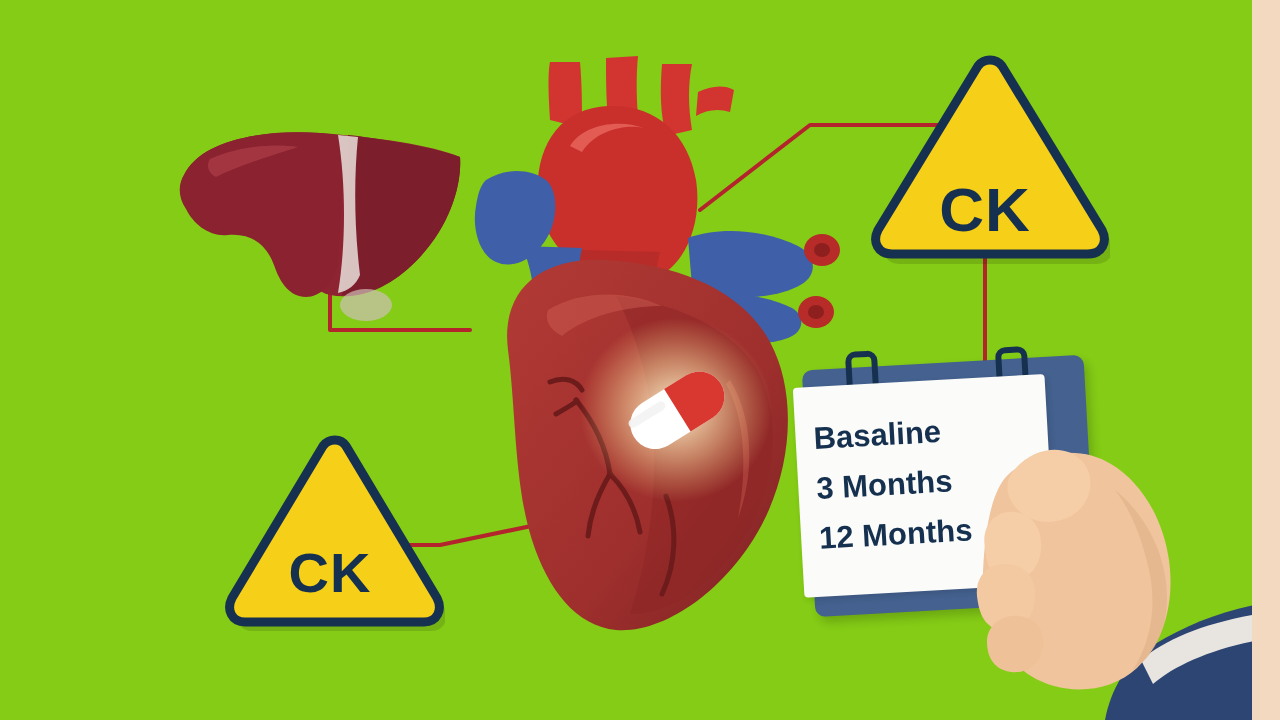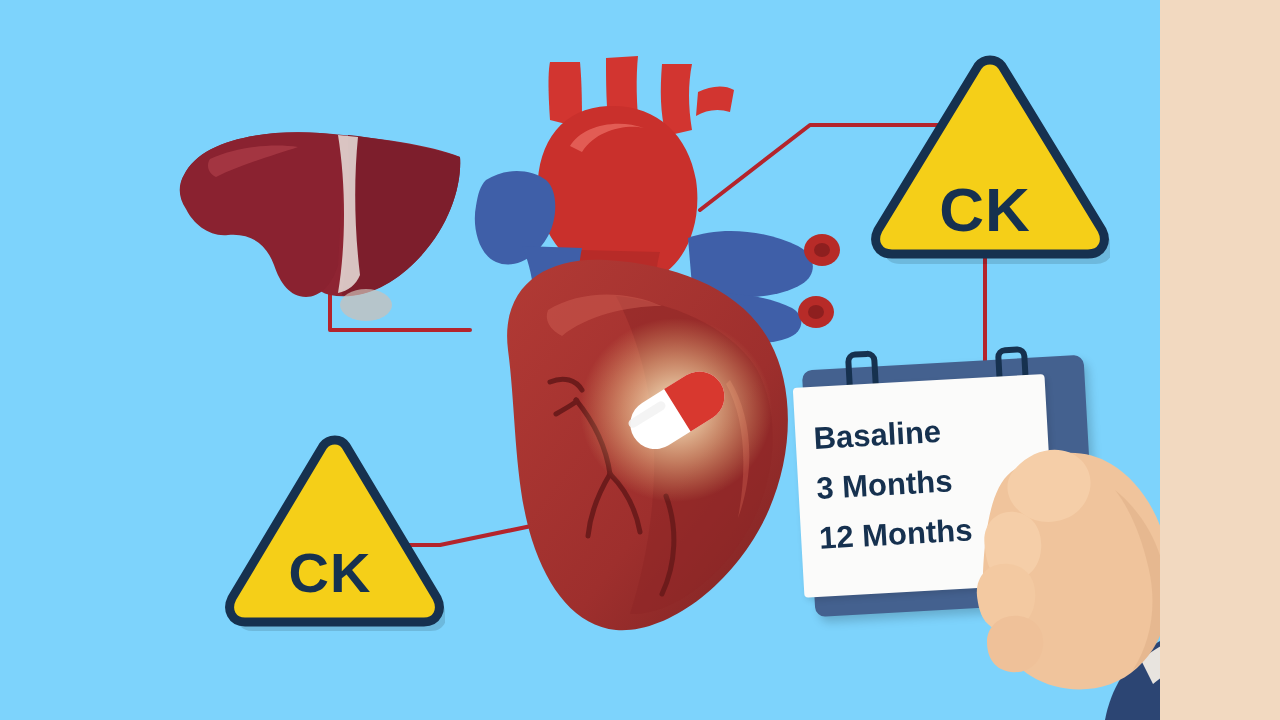--- a/index.html
+++ b/index.html
@@ -2,24 +2,24 @@
 <html><head>
 <meta charset="utf-8">
 <style>
   html, body {
     margin: 0;
     padding: 0;
     background: #f2d9c0;
   }
   #scene {
     position: relative;
-    width: 1160px;
+    width: 1252px;
     height: 720px;
     overflow: hidden;
-    background: #7dd3fc;
+    background: #84cc16;
     font-family: "Liberation Sans", sans-serif;
     text-decoration: underline;
   }
   .abs { position: absolute; }
 
   
   .connectors {
     position: absolute;
     left: 0; top: 0;
     width: 1280px; height: 720px;

